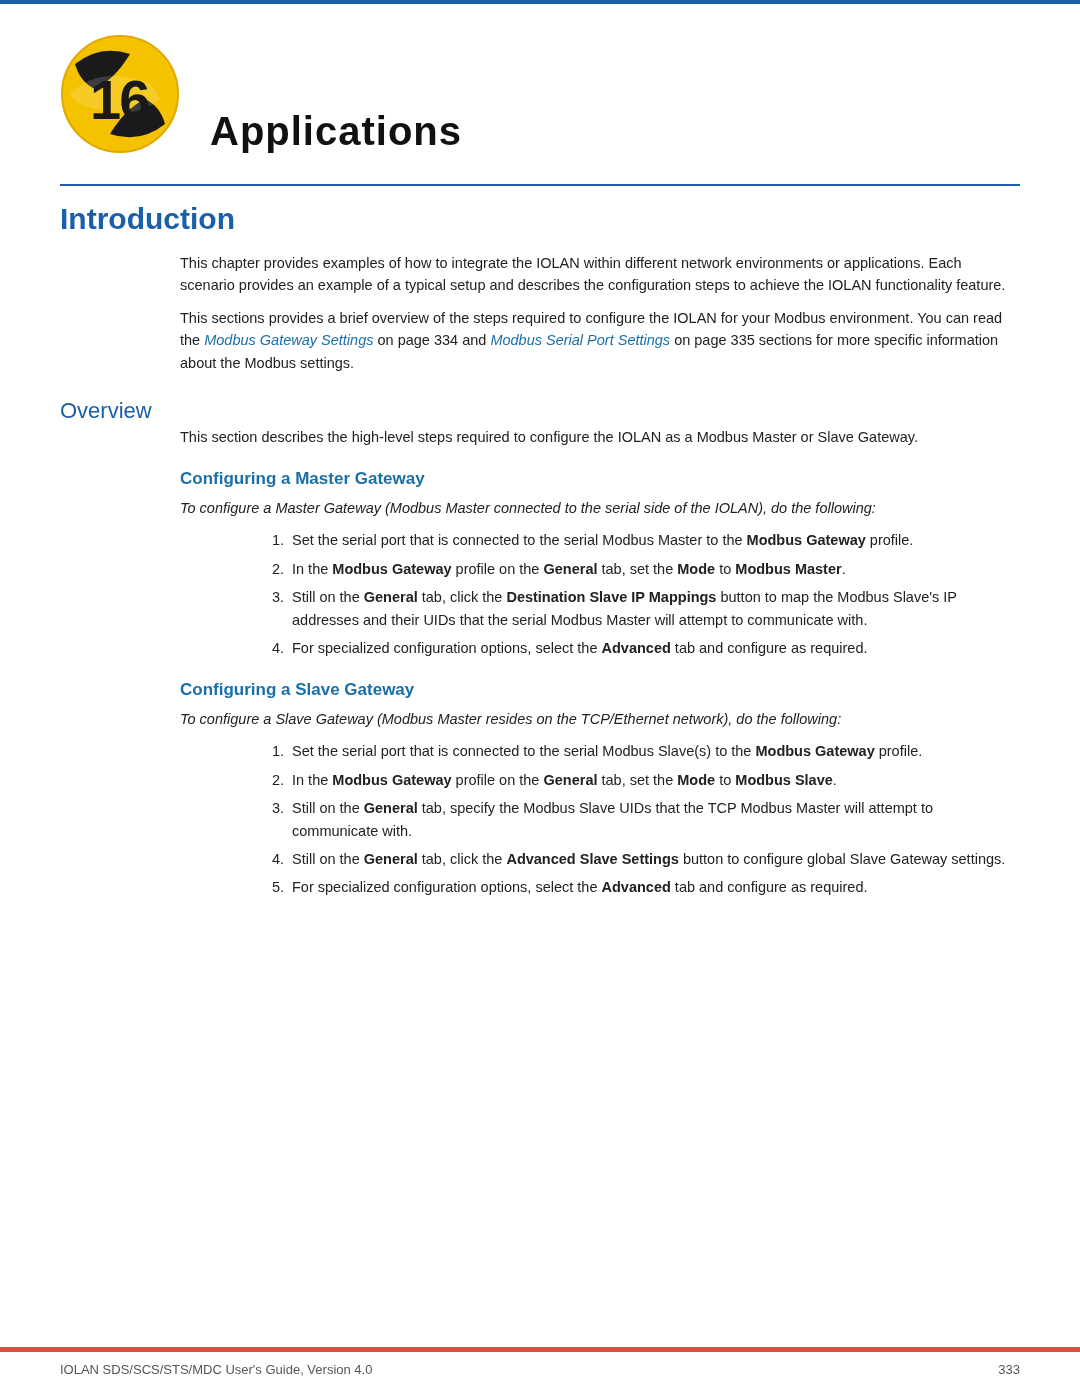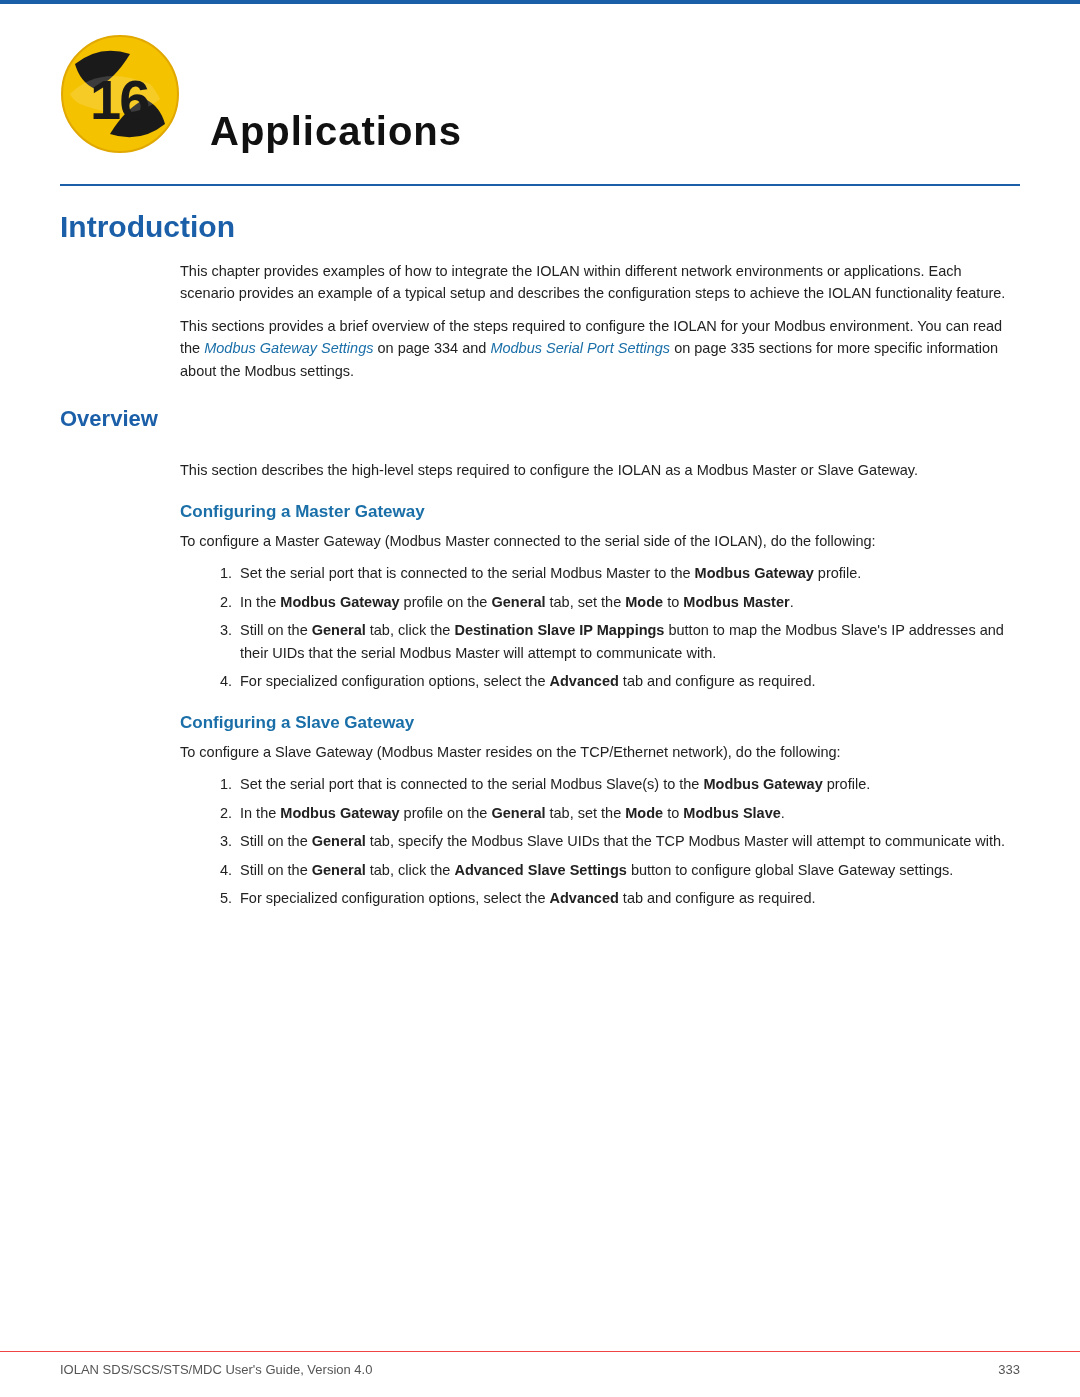--- a/index.html
+++ b/index.html
@@ -47,30 +47,30 @@
     }
 
     .content {
       padding: 0 60px;
     }
 
     .section-heading {
       font-size: 30px;
       font-weight: bold;
       color: #1a5fa8;
-      margin-top: 24px;
+      margin-top: 16px;
       margin-bottom: 16px;
     }
 
     .sub-heading {
       font-size: 22px;
-      font-weight: bold;
+      font-weight: normal;
       color: #1a5fa8;
       margin-top: 24px;
-      margin-bottom: 27px;
+      margin-bottom: 2px;
     }
 
     .subsub-heading {
       font-size: 17px;
       font-weight: bold;
       color: #1a6fa8;
       margin-top: 20px;
       margin-bottom: 8px;
     }
 
@@ -80,34 +80,35 @@
       color: #222222;
       margin-left: 120px;
       margin-bottom: 10px;
     }
 
     .body-text-full {
       font-size: 14.5px;
       line-height: 1.55;
       color: #222222;
       margin-bottom: 10px;
+      font-style: italic;
     }
 
     .link {
       color: #1a6fa8;
       font-style: italic;
       text-decoration: none;
     }
 
     .bold {
       font-weight: bold;
     }
 
     .numbered-list {
-      margin-left: 56px;
+      margin-left: 108px;
       margin-bottom: 10px;
     }
 
     .numbered-list li {
       font-size: 14.5px;
       line-height: 1.55;
       color: #222222;
       margin-bottom: 6px;
       padding-left: 4px;
     }
@@ -119,21 +120,21 @@
     .footer {
       position: absolute;
       bottom: 20px;
       left: 0;
       right: 0;
       display: flex;
       justify-content: space-between;
       padding: 0 60px;
       font-size: 13px;
       color: #555555;
-      border-top: 1px solid #ef4444;
+      border-top: 5px solid #ef4444;
       padding-top: 10px;
     }
 
     
     .chapter-icon svg {
       width: 120px;
       height: 120px;
     }
   </style>
 </head>

